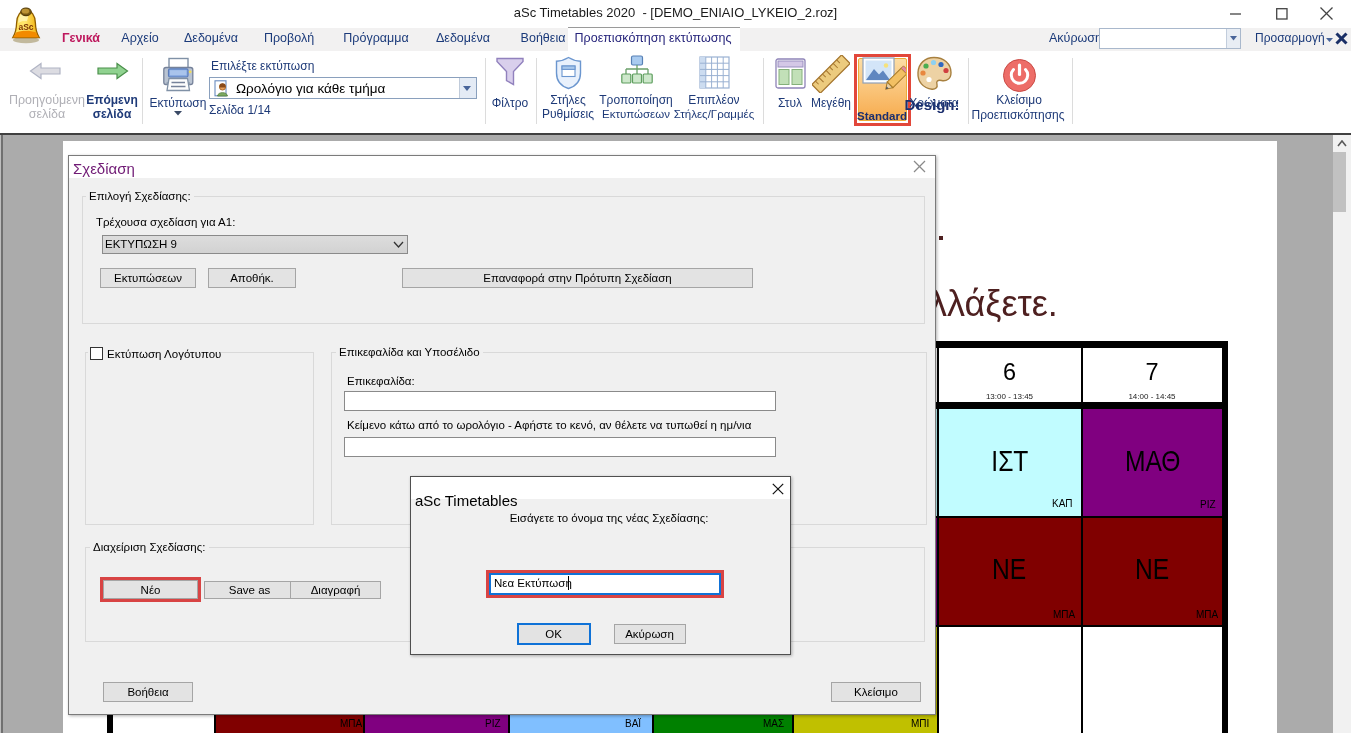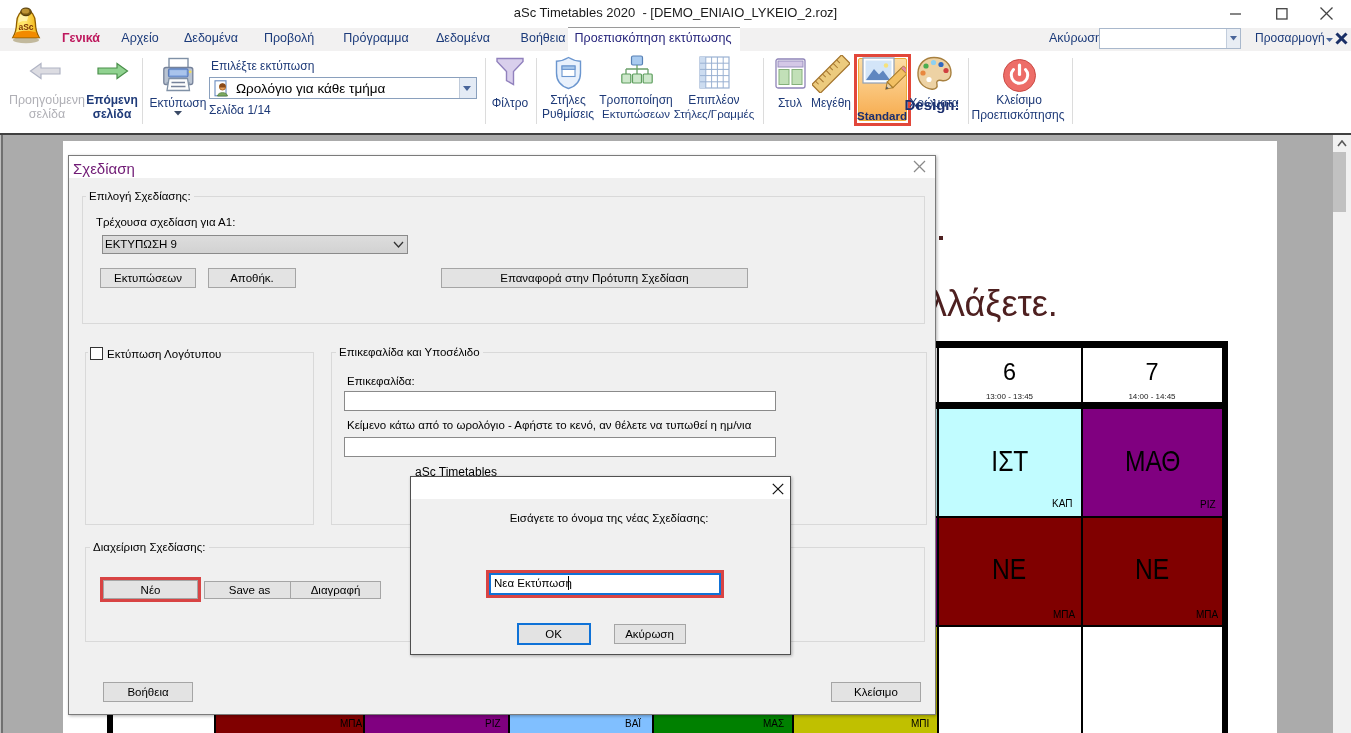--- a/index.html
+++ b/index.html
@@ -311,21 +311,21 @@
     <span class="leg" style="left:3px">Επιλογή Σχεδίασης:</span>
   </div>
 <div class="txt" style="left:96px;top:216px">Τρέχουσα σχεδίαση για Α1:</div>
 <div class="a" style="left:102px;top:235px;width:306px;height:19px;background:linear-gradient(#dddddd,#d2d2d2);border:1px solid #8a8a8a"></div>
 <div class="txt" style="left:105px;top:238px">ΕΚΤΥΠΩΣΗ 9</div>
 <svg class="a" style="left:393px;top:241px" width="11" height="7">
     <polyline points="1,1 5.5,6 10,1" fill="none" stroke="#333" stroke-width="1.3"></polyline>
   </svg>
 <div class="btn" style="left:100px;top:267.5px;width:96px;height:20.5px">Εκτυπώσεων</div>
 <div class="btn" style="left:208px;top:267.5px;width:88px;height:20.5px">Αποθήκ.</div>
-<div class="btn" style="left:441px;top:267.5px;width:307px;height:20.5px">Επαναφορά στην Πρότυπη Σχεδίαση</div>
+<div class="btn" style="left:402px;top:267.5px;width:351px;height:20.5px">Επαναφορά στην Πρότυπη Σχεδίαση</div>
 
 <div class="fs" style="left:85px;top:352px;width:229px;height:173px"></div>
 <div class="a" style="left:88px;top:345px;width:132px;height:17px;background:#f0f0f0"></div>
 <div class="a" style="left:90px;top:347px;width:13px;height:13px;background:#fff;border:1px solid #333"></div>
 <div class="txt" style="left:107px;top:348px">Εκτύπωση Λογότυπου</div>
 
 <div class="fs" style="left:331px;top:352px;width:596px;height:173px">
     <span class="leg" style="left:4px">Επικεφαλίδα και Υποσέλιδο</span>
   </div>
 <div class="txt" style="left:347px;top:375px">Επικεφαλίδα:</div>
@@ -338,21 +338,21 @@
   </div>
 <div class="a" style="left:100px;top:577px;width:101px;height:25px;border:3px solid #d84444"></div>
 <div class="btn" style="left:103px;top:580px;width:95px;height:19px">Νέο</div>
 <div class="btn" style="left:204px;top:580.5px;width:91px;height:18.5px">Save as</div>
 <div class="btn" style="left:290px;top:580.5px;width:91px;height:18.5px">Διαγραφή</div>
 <div class="btn" style="left:103px;top:681.5px;width:90px;height:20.5px">Βοήθεια</div>
 <div class="btn" style="left:831px;top:682px;width:90px;height:20px">Κλείσιμο</div>
 
 <div class="a" style="left:410px;top:476px;width:381px;height:179px;background:#f0f0f0;border:1px solid #4f4f4f;box-shadow:1px 1px 3px rgba(0,0,0,0.3)"></div>
 <div class="a" style="left:411px;top:477px;width:379px;height:22px;background:#fff"></div>
-<div class="txt" style="left:415px;top:465px;font-size:12px">aSc Timetables</div>
+<div class="txt" style="left:415px;top:492px;font-size:15px">aSc Timetables</div>
 <svg class="a" style="left:771.5px;top:483px" width="12" height="12">
     <line x1="0.8" y1="0.8" x2="11.2" y2="11.2" stroke="#111" stroke-width="1.2"></line>
     <line x1="11.2" y1="0.8" x2="0.8" y2="11.2" stroke="#111" stroke-width="1.2"></line>
   </svg>
 <div class="txt" style="left:410px;top:512px;width:381px;text-align:center;white-space:nowrap;padding-left:17px">Εισάγετε το όνομα της νέας Σχεδίασης:</div>
 <div class="a" style="left:486px;top:570px;width:238px;height:28px;border:3px solid #d84444"></div>
 <div class="a" style="left:489px;top:573px;width:232px;height:22px;background:#fff;border:2px solid #0f72d7"></div>
 <div class="txt" style="left:494px;top:577px">Νεα Εκτύπωση</div>
 <div class="a" style="left:568px;top:576px;width:1px;height:14px;background:#000"></div>
 <div class="btn" style="left:516.5px;top:622.5px;width:74px;height:22px;border:2px solid #0f72d7">OK</div>

